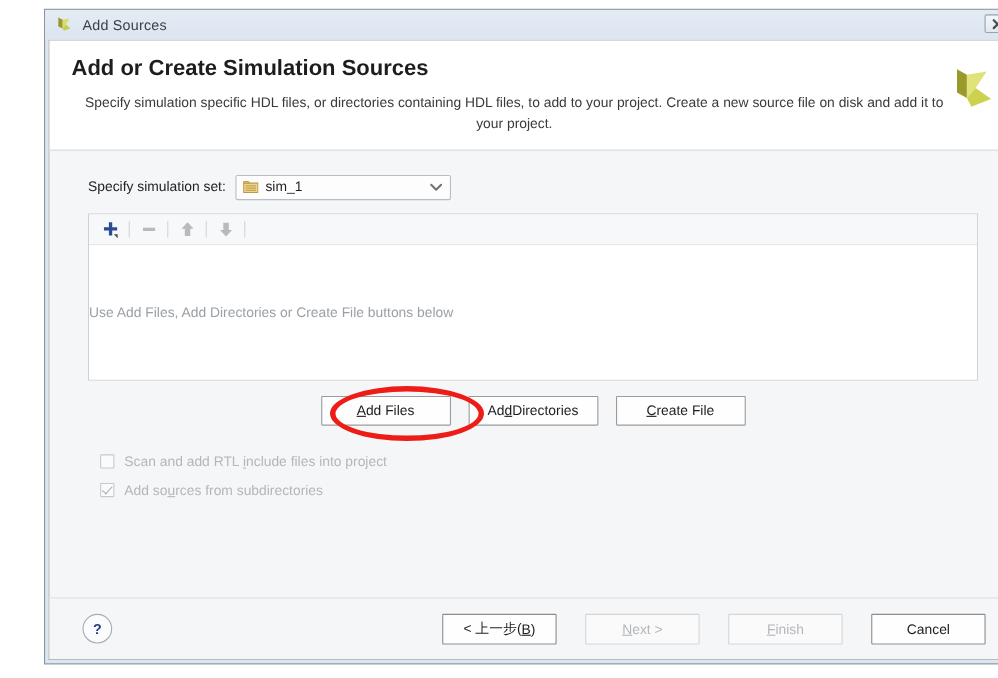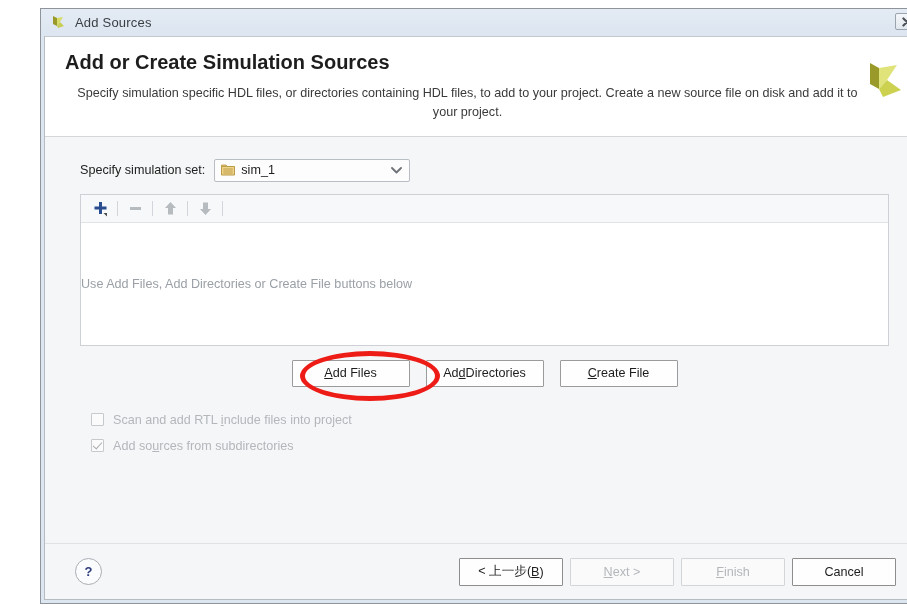--- a/index.html
+++ b/index.html
@@ -307,21 +307,21 @@
     align-items: center;
     justify-content: center;
     font-size: 13px;
     font-weight: bold;
     color: #2b3a7a;
     margin-left: 8px;
   }
   #footer-buttons {
     margin-left: auto;
     display: flex;
-    gap: 7px;
+    gap: 26px;
     margin-right: 6px;
   }
   .foot-btn {
     width: 104px;
     height: 28px;
     box-sizing: border-box;
     border: 1px solid #8d8d8d;
     background: #fefefe;
     font-size: 12.6px;
     color: #1d1d1d;

